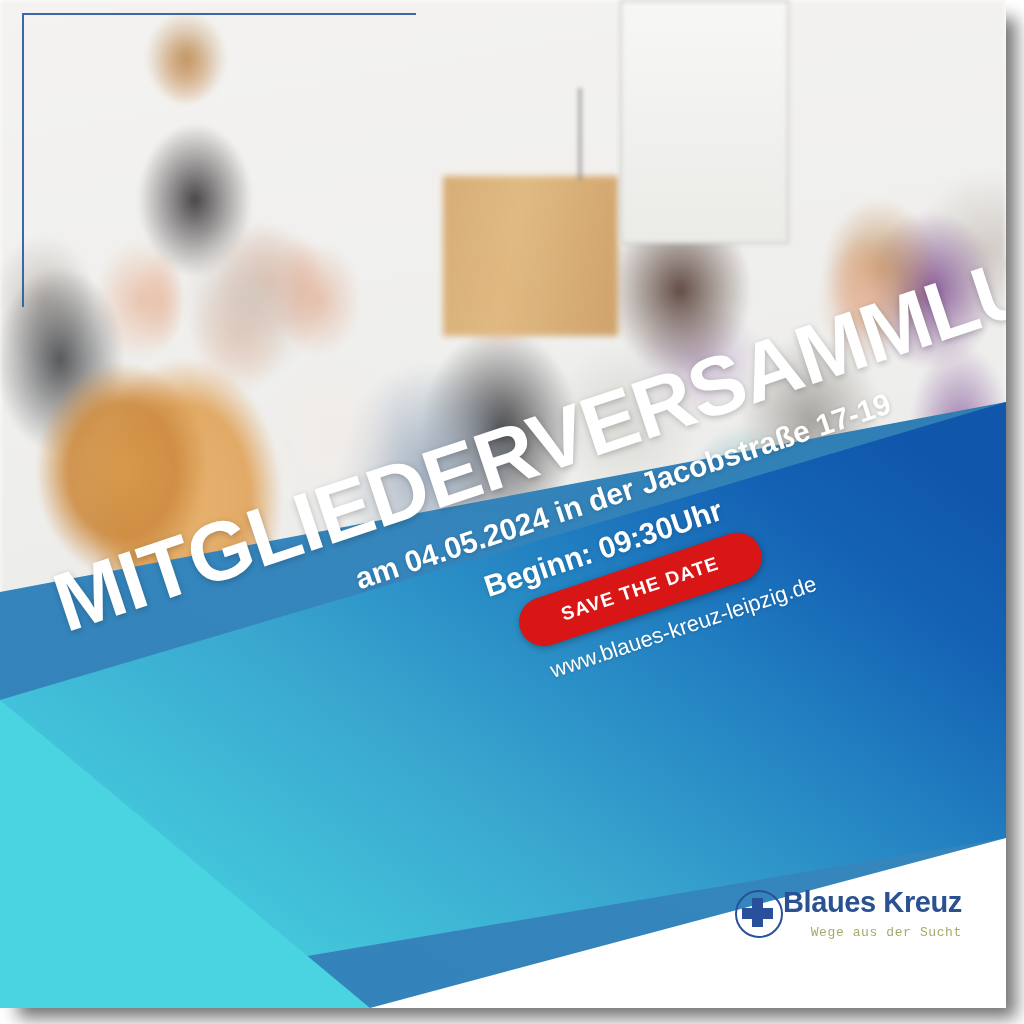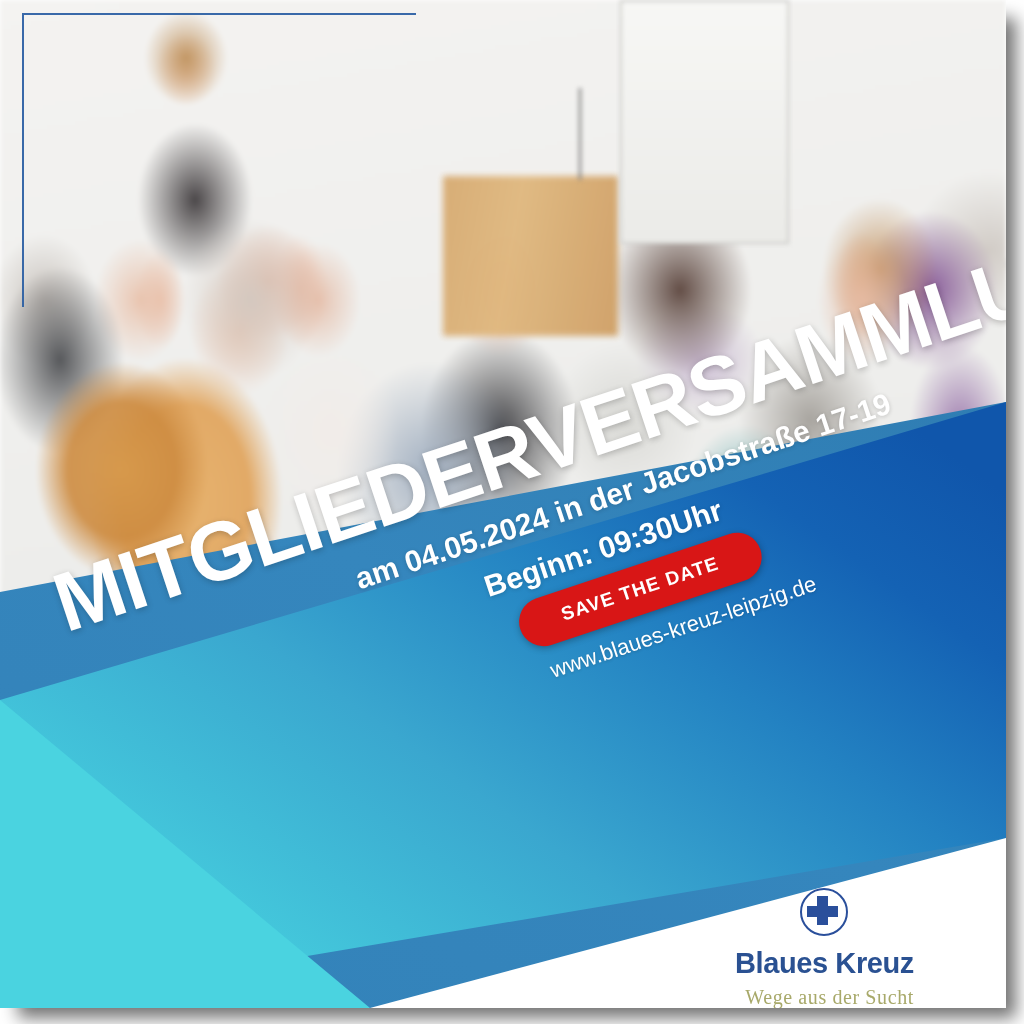--- a/index.html
+++ b/index.html
@@ -137,40 +137,40 @@
     font-size:22px;
     font-weight:500;
     white-space:nowrap;
     text-shadow:0 1px 3px rgba(0,0,0,.18);
   }
 
   
   .logo{
     position:absolute;
     left:735px; top:888px;
-    display:flex;align-items:center;gap:13px;flex-direction:column;
+    display:flex;align-items:center;
   }
   .logo-mark{
     width:44px;height:44px;border-radius:50%;
     border:2px solid #2a4f9b;
     position:relative;flex:0 0 auto;
   }
   .logo-mark::before,.logo-mark::after{
     content:"";position:absolute;background:#2a4f9b;
   }
   .logo-mark::before{left:15px;top:6px;width:11px;height:29px;}
   .logo-mark::after{left:5px;top:16px;width:31px;height:11px;}
   .logo-text{display:flex;flex-direction:column;line-height:1;}
   .logo-name{
     font-size:29px;font-weight:bold;color:#2a5192;letter-spacing:-.4px;
   }
   .logo-tag{
     margin-top:9px;align-self:flex-end;
-    font-family:Liberation Serif, serif;
-    font-size:20px;color:#a8a96a;letter-spacing:.6px;
+    font-family:Liberation Mono, monospace;
+    font-size:13px;color:#a8a96a;letter-spacing:.6px;
   }
 </style>
 </head>
 <body>
 
 <div id="poster">
 
   <div class="card">
 
     <div class="photo"></div>

